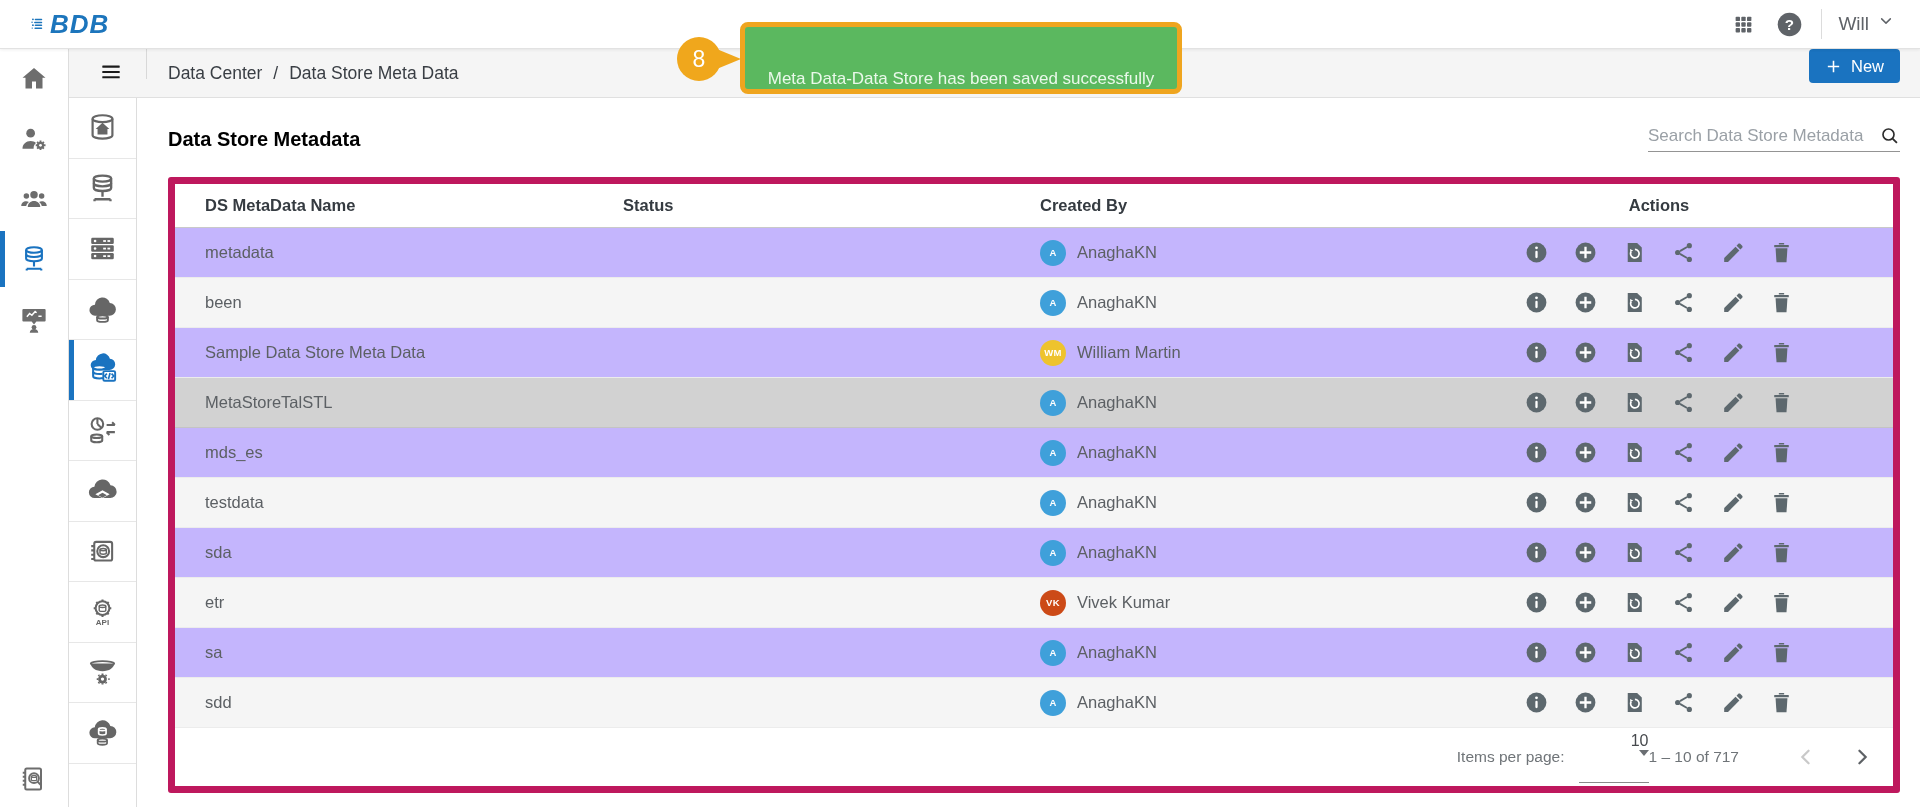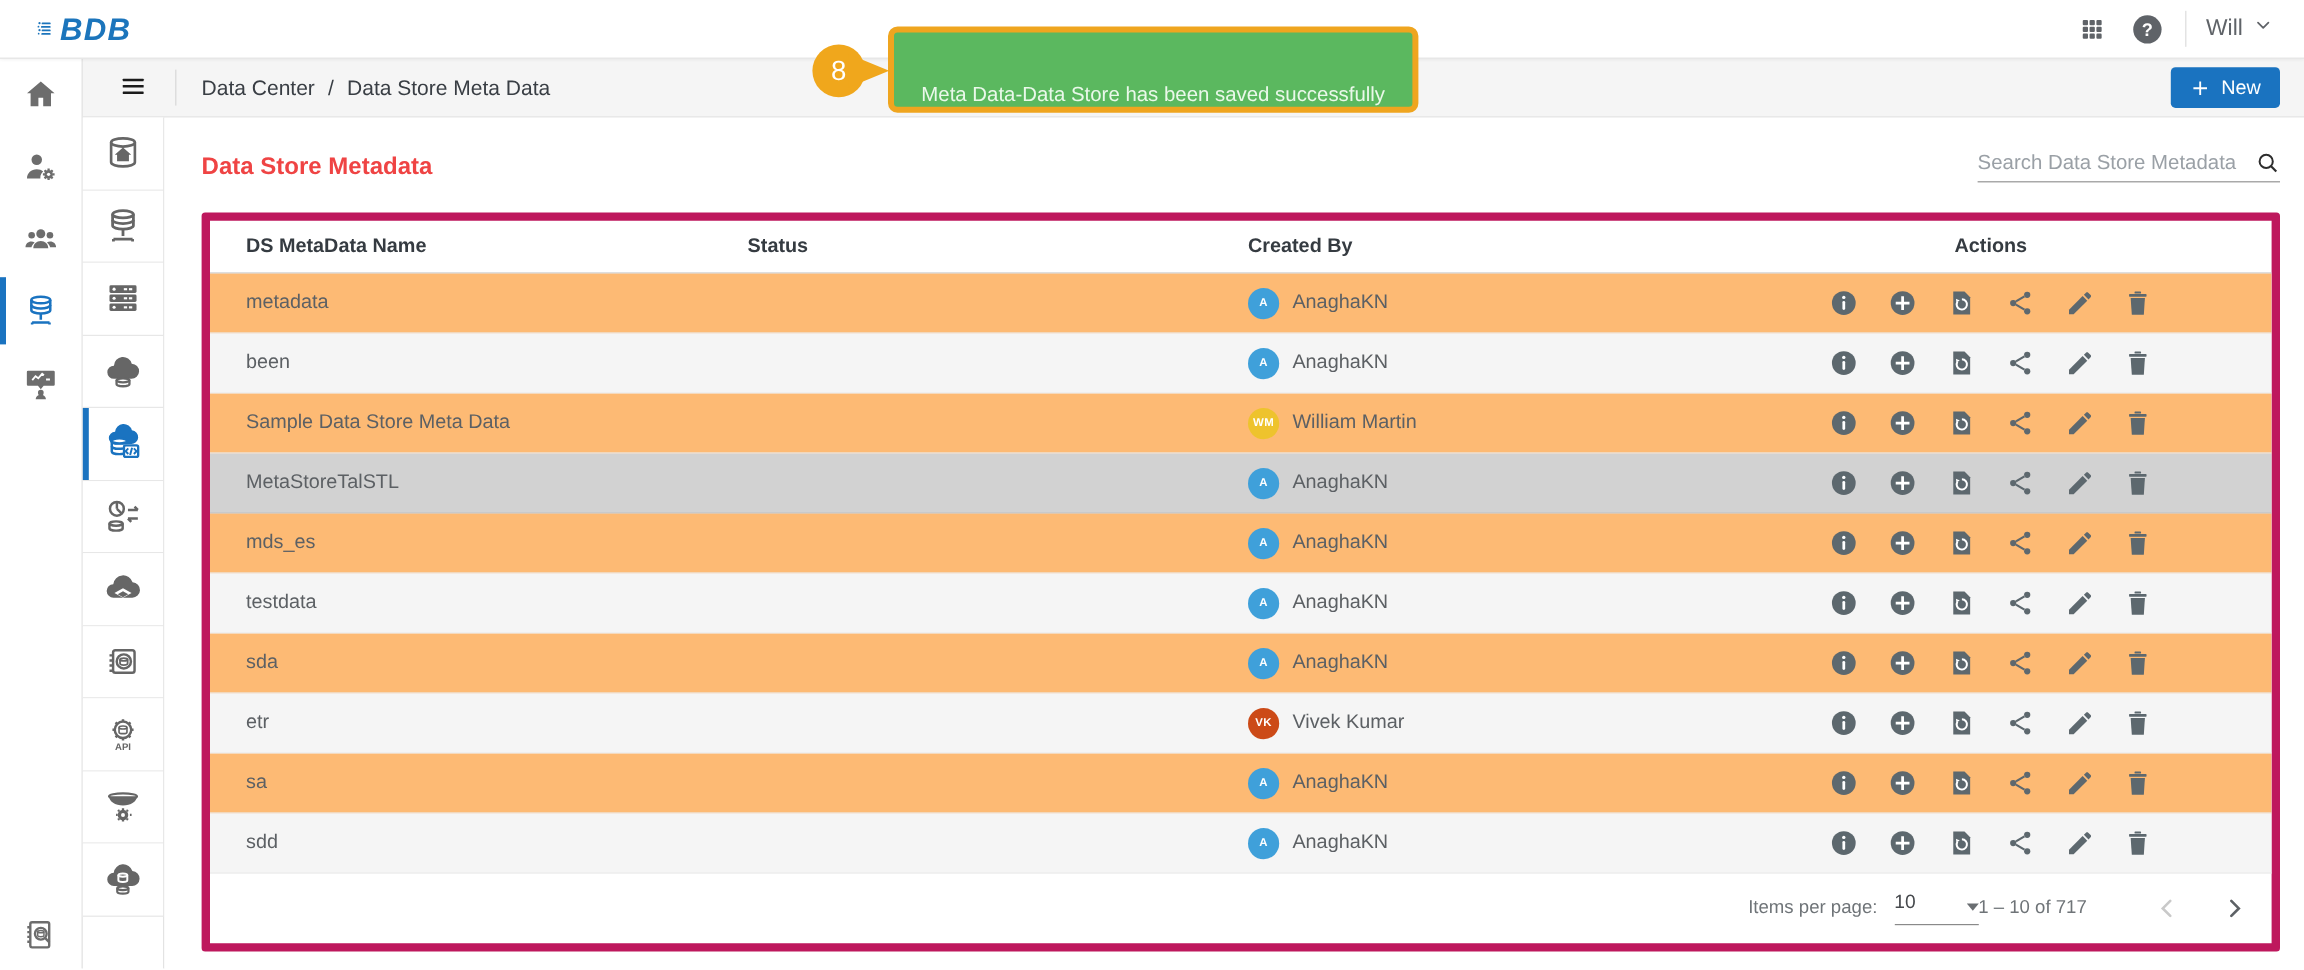--- a/index.html
+++ b/index.html
@@ -39,21 +39,21 @@
   .app { display:flex; height:758px; }
   .rail { width:69px; border-right:1px solid #ddd; display:flex; flex-direction:column; background:#fff; }
   .rail-item { position:relative; height:60px; display:flex; align-items:center; justify-content:center; color:#6d6d6d; }
   .rail-item.active { color:#1a73c0; }
   .rail-item.active::before { content:""; position:absolute; left:0; top:2px; bottom:2px; width:5px; background:#1a73c0; }
   .rail-item.bottom { margin-top:auto; height:56px; }
   .rail-svg { width:30px; height:30px; }
 
   .rightwrap { flex:1; display:flex; flex-direction:column; }
   .crumbbar { height:49px; background:#f5f5f5; border-bottom:1px solid #e0e0e0;
-    display:flex; align-items:center; }
+    display:flex; }
   .hamb-cell { width:68px; padding-left:16px; display:flex; justify-content:center; }
   .hamb-svg { width:26px; height:22px; color:#1b1b1b; }
   .crumb-divider { width:1px; height:30px; background:#d8d8d8; margin-left:9px; }
   .breadcrumb { margin-left:21px; display:flex; align-items:center; font-size:17.5px; color:#393e44; }
   .crumb-sep { margin:0 11px; }
   .new-btn { margin-left:auto; margin-right:20px; height:34px; padding:0 16px;
     background:#1a73c0; border-radius:4px; color:#fff; font-size:16.5px;
     display:flex; align-items:center; gap:9px; }
   .plus-svg { width:17px; height:17px; }
 
@@ -61,51 +61,51 @@
   .subrail { width:68px; border-right:1px solid #ddd; background:#fff; }
   .sub-item { position:relative; height:60.5px; border-bottom:1px solid #e7e7e7;
     display:flex; align-items:center; justify-content:center; color:#666; background:#fff; }
   .sub-item.active { color:#1a73c0; }
   .sub-item.active::before { content:""; position:absolute; left:0; top:0; bottom:0; width:5px; background:#1a73c0; }
   .sub-svg { width:33px; height:33px; }
 
   
   .content { flex:1; background:#fff; padding:0 20px 0 31px; }
   .titlerow { margin-top:18px; height:46px; display:flex; align-items:center; }
-  .page-title { font-size:20px; font-weight:bold; color:#ef4444; }
+  .page-title { font-size:20px; font-weight:bold; color:#000000; }
   .searchbox { margin-left:auto; width:252px; display:flex; align-items:center;
     border-bottom:1px solid #949494; padding-bottom:5px; }
   .searchbox input { flex:1; border:none; outline:none; background:transparent;
     font-size:17px; color:#3c4043; font-family:inherit; }
   .searchbox input::placeholder { color:#9aa0a6; }
   .search-svg { width:20px; height:20px; color:#2d2d2d; flex:none; }
 
   .card { margin-top:15px; height:616px; border:7px solid #be185d; border-radius:3px;
     background:#fff; display:flex; flex-direction:column; overflow:hidden; }
   .thead, .trow { display:grid; grid-template-columns:418px 417px 475px 1fr; align-items:center; }
   .thead { height:44px; border-bottom:1px solid #c9c9c9; font-size:16.5px; font-weight:bold; color:#353b41; flex:none; }
   .th, .td { padding-left:30px; }
   .th.actions-h { padding-left:0; padding-right:60px; text-align:center; }
-  .trow { height:50px; border-bottom:1px solid #ececec; background:#fdba74; }
+  .trow { height:50px; border-bottom:1px solid #ececec; background:#c4b5fd; }
   .tbody .trow:nth-child(even) { background:#f5f5f5; }
   .tbody .trow.selected { background:#d2d2d2; border-bottom-color:#c4c4c4; }
   .td.name { font-size:16.5px; color:#5c6064; }
   .td.creator { display:flex; align-items:center; gap:11px; }
   .avatar { width:26px; height:26px; border-radius:50%; background:#3fa0da; flex:none;
     display:flex; align-items:center; justify-content:center; }
   .avatar i { font-style:normal; color:#fff; font-size:9.5px; font-weight:bold; letter-spacing:.3px; }
   .cname { font-size:16.5px; color:#5c6064; }
   .td.actions { padding-left:0; padding-right:60px; display:flex; justify-content:center; gap:24px; }
   .act { display:flex; color:#5d686e; }
   .aic { width:25px; height:25px; }
 
   .paginator { flex:1; display:flex; align-items:center; justify-content:flex-end;
     padding-right:20px; color:#6f7478; font-size:15.5px; }
   .pp-select { margin-left:14px; width:70px; display:flex; align-items:flex-end; justify-content:space-between;
-    border-bottom:1px solid #8a8a8a; padding-bottom:8px; color:#46494d; font-size:16px; }
+    border-bottom:1px solid #8a8a8a; padding-bottom:23px; color:#46494d; font-size:16px;flex-direction:column; }
   .caret { width:0; height:0; border-left:5.5px solid transparent; border-right:5.5px solid transparent;
     border-top:6px solid #6a6e72; margin-bottom:3px; }
   .range { }
   .pg-btn { display:flex; }
   .pg-prev { margin-left:56px; color:#c9c9c9; }
   .pg-next { margin-left:34px; color:#5d6165; }
   .pg-svg { width:22px; height:22px; }
 </style>
 </head>
 <body>

